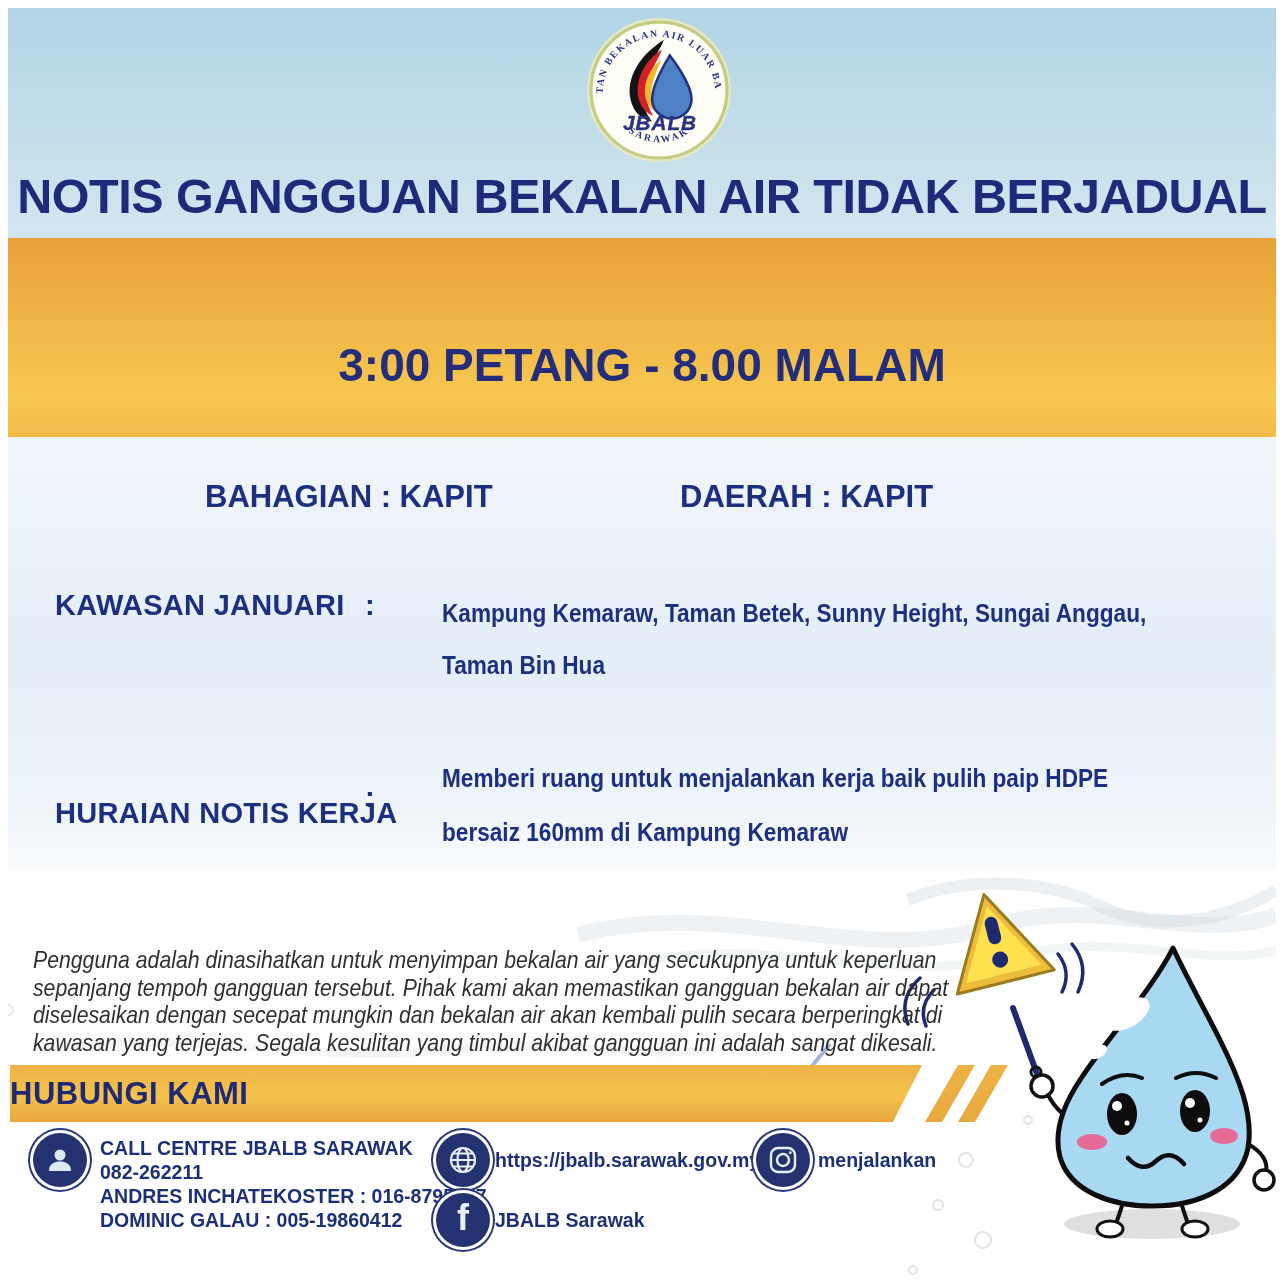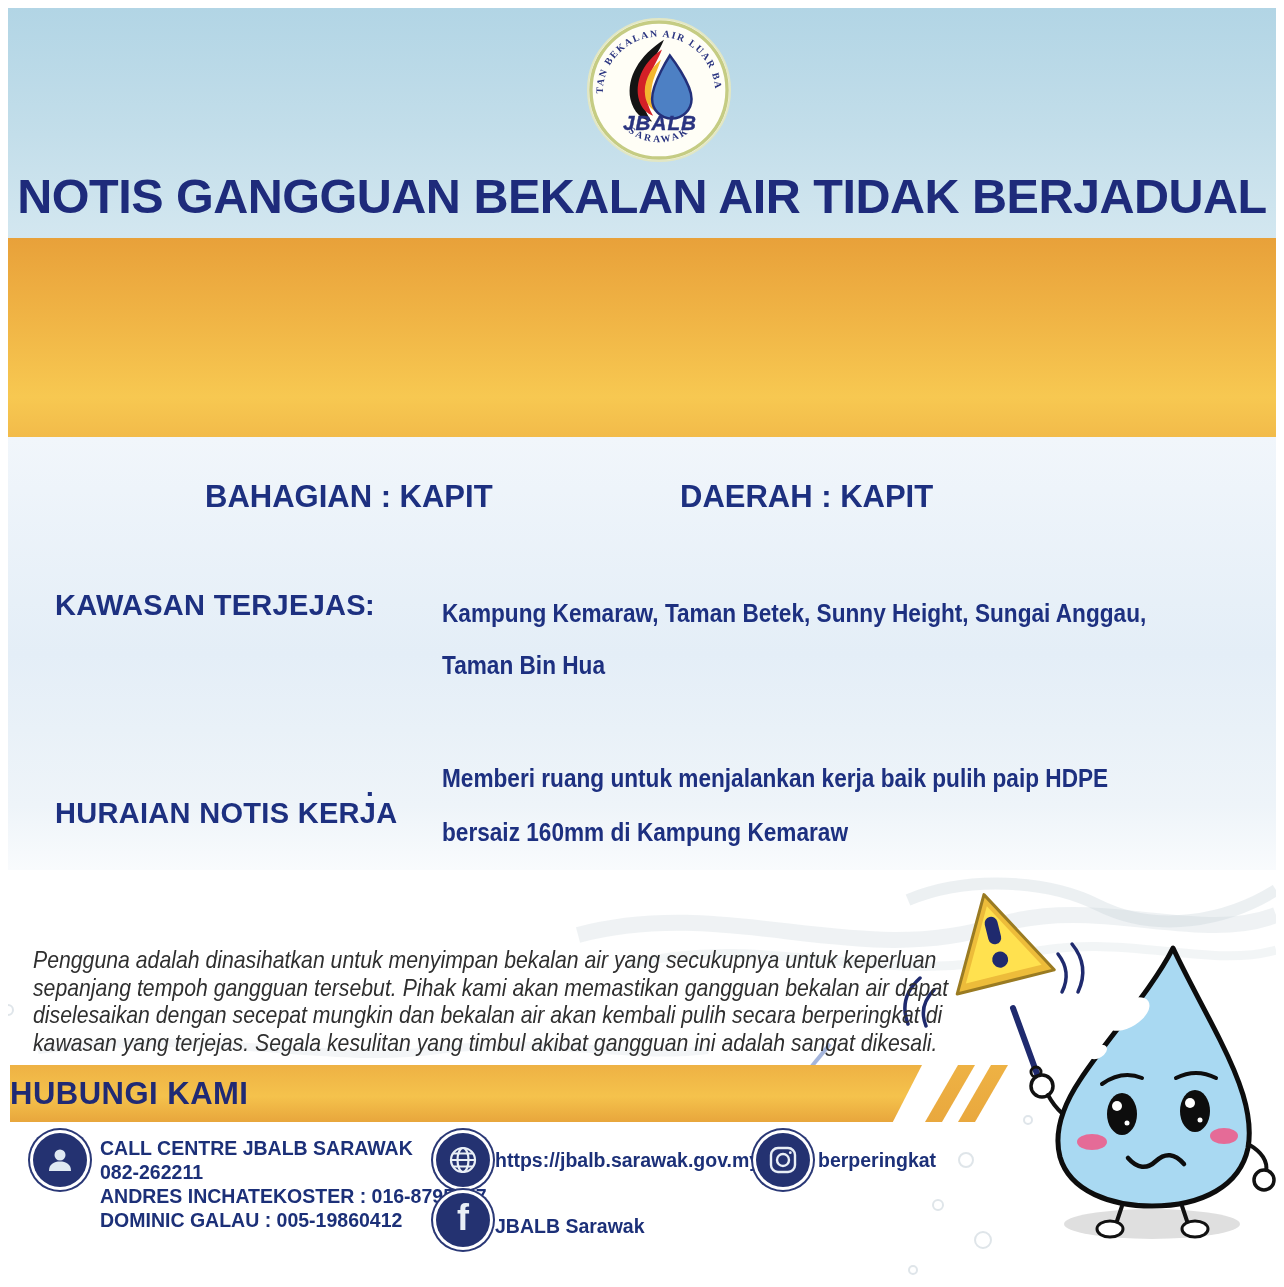--- a/index.html
+++ b/index.html
@@ -96,27 +96,28 @@
         <path d="M 78,34 C 60,46 51,64 54,82 C 56,93 63,99 69,101 C 61,88 60,72 67,57 C 71,48 76,40 78,34 Z" fill="#d42027"></path>
         <path d="M 77,44 C 65,54 59,68 61,81 C 62,89 67,94 71,96 C 66,85 66,72 71,60 C 73,54 76,48 77,44 Z" fill="#f3b72f"></path>
       </g>
       <path d="M 86,40 C 86,40 68,68 68,84 A 20,20 0 1 0 108,84 C 108,68 86,40 86,40 Z" fill="#4d80c4" stroke="#23307a" stroke-width="2.5"></path>
       <text x="76" y="116" text-anchor="middle" font-size="21" font-weight="700" font-style="italic" fill="#2a3480" stroke="#2a3480" stroke-width="0.4" letter-spacing="1">JBALB</text>
     </svg>
     <div class="title">NOTIS GANGGUAN BEKALAN AIR TIDAK BERJADUAL</div>
   </div>
 
   <div class="date-banner">
+    <div class="date-line l2">3:00 PETANG - 8.00 MALAM</div>
   </div>
 
   <div class="info">
     <div class="loc bahagian">BAHAGIAN : KAPIT</div>
     <div class="loc daerah">DAERAH : KAPIT</div>
 
-    <div class="detail-label" style="top:152px;">KAWASAN TERJEJAS</div>
+    <div class="detail-label" style="top:152px;">KAWASAN JANUARI</div>
     <div class="detail-colon" style="top:152px;">:</div>
     <div class="detail-value" style="top:161px;">Kampung Kemaraw, Taman Betek, Sunny Height, Sungai Anggau,</div>
     <div class="detail-value" style="top:213px;">Taman Bin Hua</div>
 
     <div class="detail-label" style="top:360px;text-align:center;">HURAIAN NOTIS KERJA</div>
     <div class="detail-colon" style="top:344px;">:</div>
     <div class="detail-value" style="top:326px;">Memberi ruang untuk menjalankan kerja baik pulih paip HDPE</div>
     <div class="detail-value" style="top:380px;">bersaiz 160mm  di Kampung Kemaraw</div>
   </div>
 
@@ -221,20 +222,20 @@
   </div>
   <div class="ctext" style="left:495px;top:1148px;">https://jbalb.sarawak.gov.my/</div>
 
   <div class="cicon" style="left:756px;top:1133px;">
     <svg width="30" height="30" viewBox="0 0 30 30" fill="none" stroke="#e9eff6" stroke-width="2.4">
       <rect x="3" y="3" width="24" height="24" rx="7"></rect>
       <circle cx="15" cy="15" r="6"></circle>
       <circle cx="22.3" cy="7.7" r="1.4" fill="#e9eff6" stroke="none"></circle>
     </svg>
   </div>
-  <div class="ctext" style="left:818px;top:1148px;">berperingkat</div>
+  <div class="ctext" style="left:818px;top:1148px;">menjalankan</div>
 
   <div class="cicon" style="left:436px;top:1193px;">
     <span class="fb-letter">f</span>
   </div>
-  <div class="ctext" style="left:495px;top:1208px;margin-top:6px;">JBALB Sarawak</div>
+  <div class="ctext" style="left:495px;top:1208px;">JBALB Sarawak</div>
 
 </div>
 
 </body></html>

